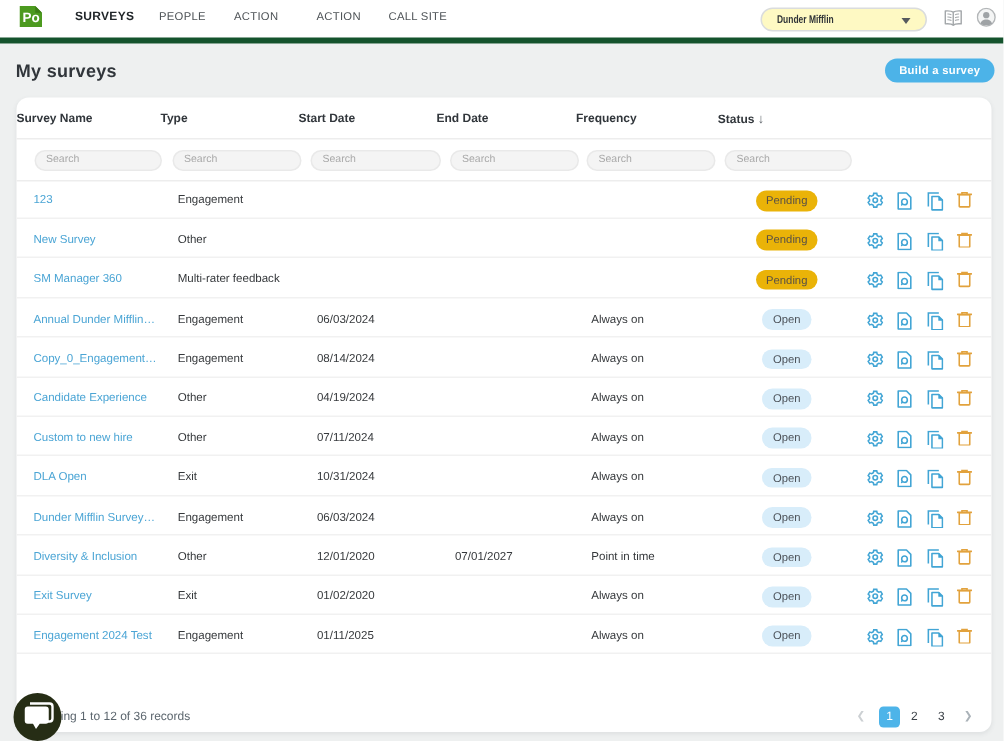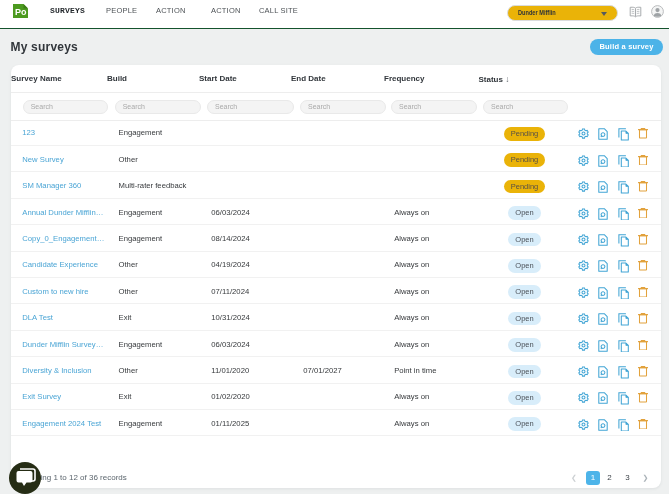--- a/index.html
+++ b/index.html
@@ -1,24 +1,24 @@
 <!DOCTYPE html>
 <html><head>
 <meta charset="utf-8">
 <style>
 * { margin:0; padding:0; box-sizing:border-box; }
 html,body { width:669px; height:494px; overflow:hidden; }
 body { font-family:"Liberation Sans", sans-serif; background:#eef0f0; position:relative; }
 .abs { position:absolute; }
 
 
-.nav { position:absolute; left:0; top:0; width:669px; height:29px; background:#fff; border-bottom:1px solid #14532d; }
+.nav { position:absolute; left:0; top:0; width:669px; height:29px; background:#fff; border-bottom:4px solid #14532d; }
 .navitem { position:absolute; top:4px; height:14px; line-height:14px; font-size:7.5px; letter-spacing:0.2px; color:#4d5256; }
-.navitem.active { color:#1f2428; font-weight:bold; font-size:8px;font-family:Liberation Mono, monospace; }
-.orgpill { position:absolute; left:507px; top:5px; width:111px; height:15.5px; border:1px solid #dadcdd; border-radius:8px; background:#eab308; }
+.navitem.active { color:#1f2428; font-weight:bold; font-size:8px; }
+.orgpill { position:absolute; left:507px; top:5px; width:111px; height:15.5px; border:1px solid #dadcdd; border-radius:8px; background:#fef9c3; }
 .orgpill span { position:absolute; left:9.5px; top:0; line-height:14px; font-size:7.5px; color:#303438; font-weight:bold; transform:scaleX(0.75); transform-origin:left center; white-space:nowrap;}
 .caret { position:absolute; right:10px; top:5.5px; width:0; height:0; border-left:3px solid transparent; border-right:3px solid transparent; border-top:4px solid #565a5e; }
 
 
 .h1 { position:absolute; left:10.5px; top:40px; font-size:12px; font-weight:bold; color:#31363b; letter-spacing:0.2px; }
 .buildbtn { position:absolute; left:590px; top:38.5px; width:73px; height:16.5px; background:#4cb3e8; border-radius:9px; color:#fff; font-size:7.5px; font-weight:bold; text-align:center; line-height:16.5px; letter-spacing:0.2px; }
 
 
 .card { position:absolute; left:11px; top:64.5px; width:650px; height:423px; background:#fff; border-radius:8px; box-shadow:0 1px 3px rgba(80,90,100,0.10); }
 
@@ -86,21 +86,21 @@
       <path d="M2.4 11.8 C2.8 8.9 4.4 8 6.5 8 C8.6 8 10.2 8.9 10.6 11.8 Z"></path>
     </g>
   </svg>
 </div>
 
 <div class="h1">My surveys</div>
 <div class="buildbtn">Build a survey</div>
 
 <div class="card">
   <div class="th" style="left:0;width:100px">Survey Name</div>
-  <div class="th" style="left:96px;width:92px">Build</div>
+  <div class="th" style="left:96px;width:92px">Type</div>
   <div class="th" style="left:188px;width:93px">Start Date</div>
   <div class="th" style="left:373px;width:92px">Frequency</div>
   <div class="th" style="left:280px;width:92px">End Date</div>
   <div class="th" style="left:467.5px;width:92px">Status <span style="font-weight:normal;color:#5a6066;font-size:8.5px">↓</span></div>
   <div class="hline" style="top:27px"></div>
 
   <div class="spill" style="left:11.7px;width:85.5px">Search</div>
   <div class="spill" style="left:103.7px;width:86.5px">Search</div>
   <div class="spill" style="left:196px;width:87px">Search</div>
   <div class="spill" style="left:289px;width:85.5px">Search</div>
@@ -292,21 +292,21 @@
           <path d="M7.9 3 V5.4 H10.3" fill="#42a5d5" stroke-width="0.7"></path>
         </svg>
         <svg style="left:60.3px" width="10" height="10.5" viewBox="0 0 10 10.5" fill="none" stroke="#e2a23d" stroke-width="1.05">
           <path d="M0.3 1.6 H9.7" stroke-linecap="round"></path>
           <path d="M3.3 1.5 V0.5 H6.7 V1.5"></path>
           <path d="M1.5 1.8 H8.5 V9.4 Q8.5 9.9 8 9.9 H2 Q1.5 9.9 1.5 9.4 Z"></path>
         </svg>
       </div>
     </div>
   <div class="row" style="top:240.0px">
-      <div class="c name">DLA Test</div>
+      <div class="c name">DLA Open</div>
       <div class="c type">Exit</div>
       <div class="c sd">10/31/2024</div>
       <div class="c fq">Always on</div>
       <div class="badge"><span class="open">Open</span></div>
       <div class="icons">
         <svg style="left:0.2px" width="11" height="11" viewBox="0 0 11 11" fill="none" stroke="#42a5d5" stroke-width="1.05">
           <path d="M4.5 0.9 H6.5 L6.8 2.2 L7.9 2.8 L9.2 2.4 L10.2 4.1 L9.3 5 V6 L10.2 6.9 L9.2 8.6 L7.9 8.2 L6.8 8.8 L6.5 10.1 H4.5 L4.2 8.8 L3.1 8.2 L1.8 8.6 L0.8 6.9 L1.7 6 V5 L0.8 4.1 L1.8 2.4 L3.1 2.8 L4.2 2.2 Z"></path>
           <circle cx="5.5" cy="5.5" r="1.5"></circle>
         </svg>
         <svg style="left:20.3px" width="10" height="12" viewBox="0 0 10 12" fill="none" stroke="#42a5d5" stroke-width="1.05">
@@ -350,21 +350,21 @@
         <svg style="left:60.3px" width="10" height="10.5" viewBox="0 0 10 10.5" fill="none" stroke="#e2a23d" stroke-width="1.05">
           <path d="M0.3 1.6 H9.7" stroke-linecap="round"></path>
           <path d="M3.3 1.5 V0.5 H6.7 V1.5"></path>
           <path d="M1.5 1.8 H8.5 V9.4 Q8.5 9.9 8 9.9 H2 Q1.5 9.9 1.5 9.4 Z"></path>
         </svg>
       </div>
     </div>
   <div class="row" style="top:292.8px">
       <div class="c name">Diversity &amp; Inclusion</div>
       <div class="c type">Other</div>
-      <div class="c sd">11/01/2020</div>
+      <div class="c sd">12/01/2020</div>
       <div class="c ed">07/01/2027</div>
       <div class="c fq">Point in time</div>
       <div class="badge"><span class="open">Open</span></div>
       <div class="icons">
         <svg style="left:0.2px" width="11" height="11" viewBox="0 0 11 11" fill="none" stroke="#42a5d5" stroke-width="1.05">
           <path d="M4.5 0.9 H6.5 L6.8 2.2 L7.9 2.8 L9.2 2.4 L10.2 4.1 L9.3 5 V6 L10.2 6.9 L9.2 8.6 L7.9 8.2 L6.8 8.8 L6.5 10.1 H4.5 L4.2 8.8 L3.1 8.2 L1.8 8.6 L0.8 6.9 L1.7 6 V5 L0.8 4.1 L1.8 2.4 L3.1 2.8 L4.2 2.2 Z"></path>
           <circle cx="5.5" cy="5.5" r="1.5"></circle>
         </svg>
         <svg style="left:20.3px" width="10" height="12" viewBox="0 0 10 12" fill="none" stroke="#42a5d5" stroke-width="1.05">
           <path d="M0.8 0.7 H6.3 L9.2 3.6 V11.3 H0.8 Z" stroke-linejoin="round"></path>

